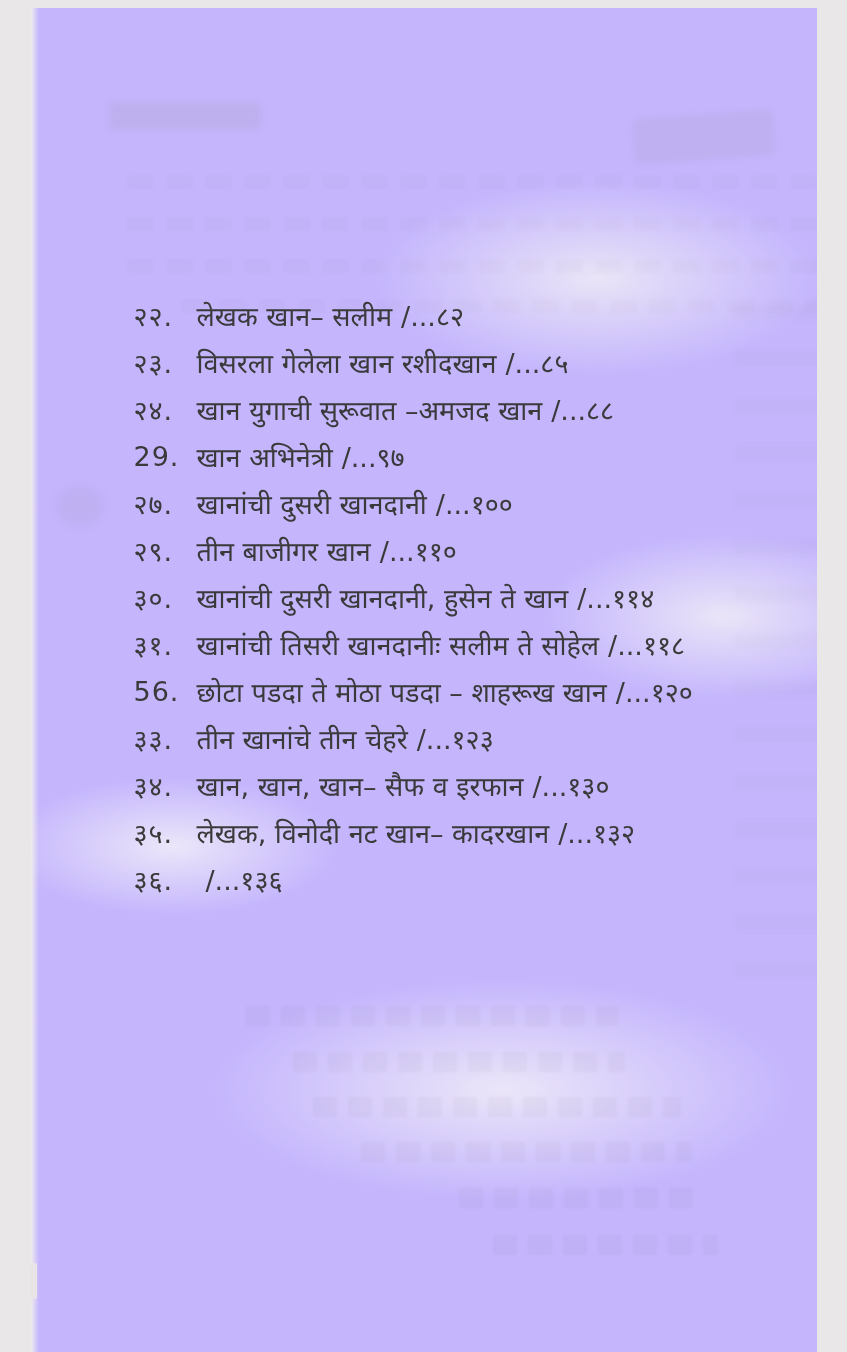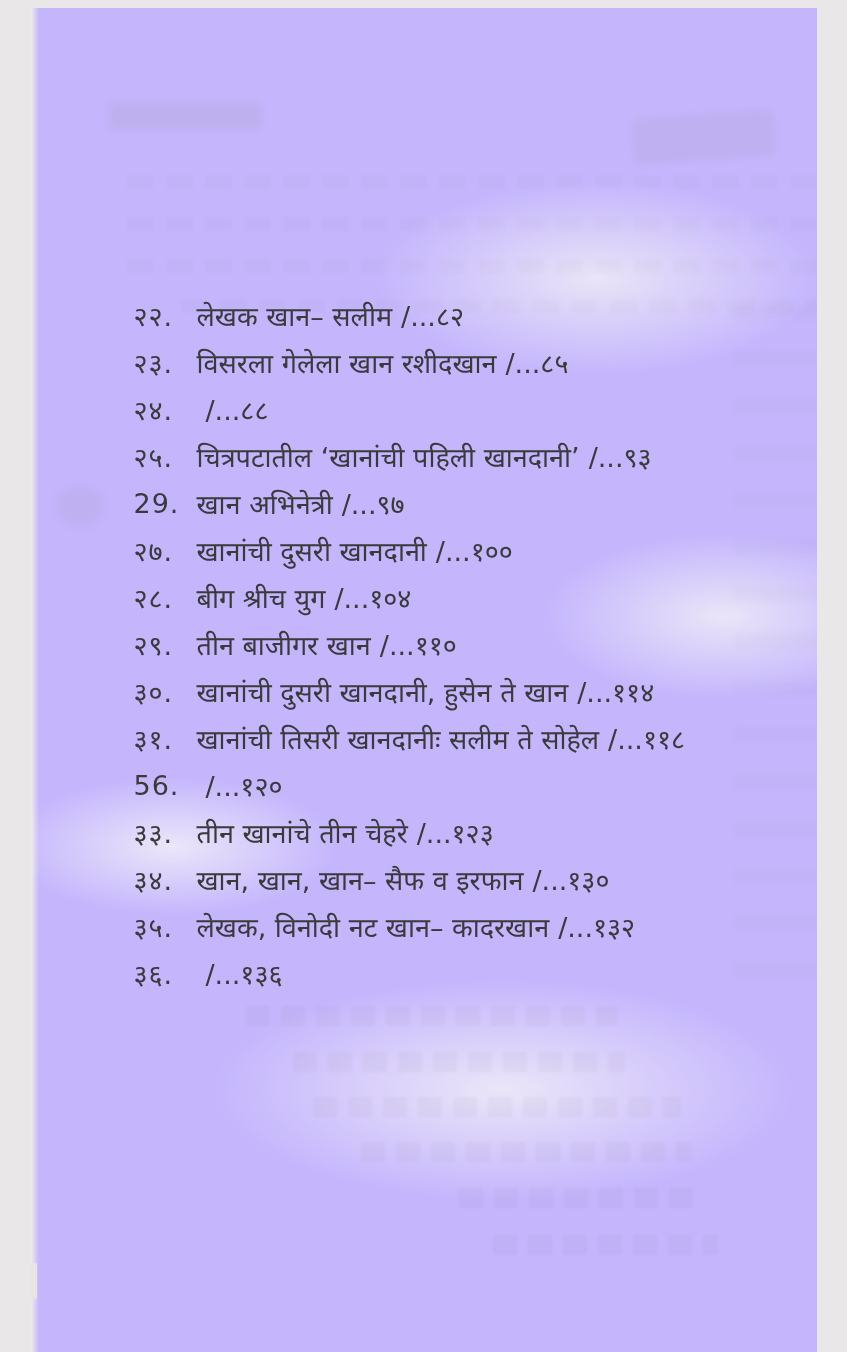--- a/index.html
+++ b/index.html
@@ -125,59 +125,51 @@
       <span class="title">लेखक खान– सलीम</span>
       <span class="ref">/...८२</span>
     </li>
     <li>
       <span class="num">२३.</span>
       <span class="title">विसरला गेलेला खान रशीदखान</span>
       <span class="ref">/...८५</span>
     </li>
     <li>
       <span class="num">२४.</span>
+      <span class="title">खान युगाची सुरूवात –अमजद खान</span>
       <span class="ref">/...८८</span>
-    </li>
-    <li>
-      <span class="num">२५.</span>
-      <span class="title">चित्रपटातील ‘खानांची पहिली खानदानी’</span>
-      <span class="ref">/...९३</span>
     </li>
     <li>
       <span class="num">29.</span>
       <span class="title">खान अभिनेत्री</span>
       <span class="ref">/...९७</span>
     </li>
     <li>
       <span class="num">२७.</span>
       <span class="title">खानांची दुसरी खानदानी</span>
       <span class="ref">/...१००</span>
-    </li>
-    <li>
-      <span class="num">२८.</span>
-      <span class="title">बीग श्रीच युग</span>
-      <span class="ref">/...१०४</span>
     </li>
     <li>
       <span class="num">२९.</span>
       <span class="title">तीन बाजीगर खान</span>
       <span class="ref">/...११०</span>
     </li>
     <li>
       <span class="num">३०.</span>
       <span class="title">खानांची दुसरी खानदानी, हुसेन ते खान</span>
       <span class="ref">/...११४</span>
     </li>
     <li>
       <span class="num">३१.</span>
       <span class="title">खानांची तिसरी खानदानीः सलीम ते सोहेल</span>
       <span class="ref">/...११८</span>
     </li>
     <li>
       <span class="num">56.</span>
+      <span class="title">छोटा पडदा ते मोठा पडदा – शाहरूख खान</span>
       <span class="ref">/...१२०</span>
     </li>
     <li>
       <span class="num">३३.</span>
       <span class="title">तीन खानांचे तीन चेहरे</span>
       <span class="ref">/...१२३</span>
     </li>
     <li>
       <span class="num">३४.</span>
       <span class="title">खान, खान, खान– सैफ व इरफान</span>

